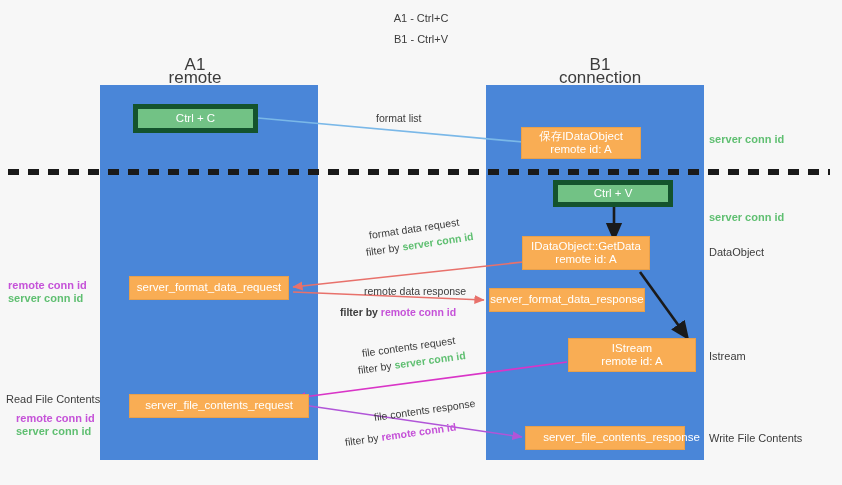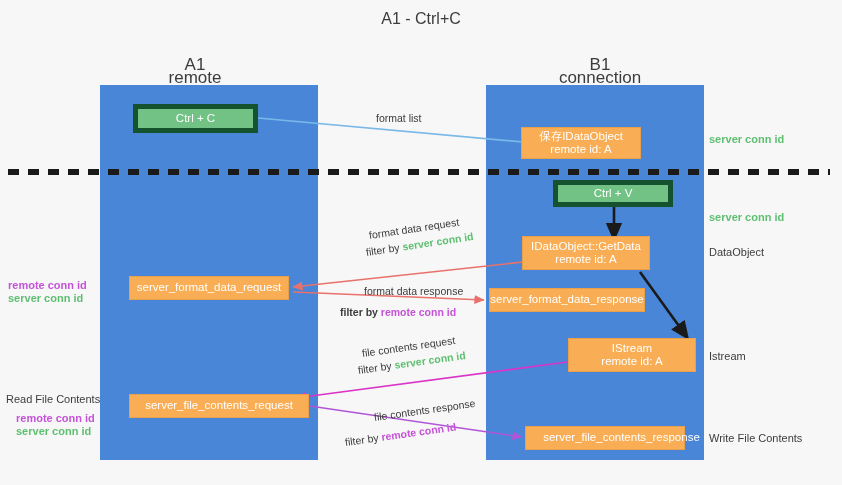--- a/index.html
+++ b/index.html
@@ -11,21 +11,21 @@
     overflow:hidden;
   }
   #canvas{position:absolute;left:0;top:0;width:842px;height:485px;}
   svg#wires{position:absolute;left:0;top:0;width:842px;height:485px;pointer-events:none;}
 
   .lane{position:absolute;background:#4a86d8;}
   .lane-head{position:absolute;text-align:center;color:#3c3c3c;font-size:17px;line-height:13px;}
 
   .title{
     position:absolute;left:0;top:8px;width:842px;text-align:center;
-    color:#3c3c3c;font-size:16px;line-height:21px;
+    color:#3c3c3c;font-size:11px;line-height:21px;
   }
 
   .box{
     position:absolute;box-sizing:border-box;
     display:flex;flex-direction:column;align-items:center;justify-content:center;
     color:#ffffff;font-size:11.5px;line-height:13.5px;text-align:center;
   }
   .box.orange{background:#f9ad54;border:1px solid #e8a04b;}
   .box.green{background:#72c285;border:5px solid #14532d;}
 
@@ -38,20 +38,21 @@
   .dark{color:#3c3c3c;}
   .bold{font-weight:bold;}
 </style>
 </head>
 <body>
 
 <div id="canvas">
 
   <div class="title">
     <div>A1 - Ctrl+C</div>
+    <div>B1 - Ctrl+V</div>
   </div>
 
   <div class="lane-head" style="left:120px;top:58px;width:150px;">
     <div>A1</div>
     <div>remote</div>
   </div>
   <div class="lane-head" style="left:525px;top:58px;width:150px;">
     <div>B1</div>
     <div>connection</div>
   </div>
@@ -134,21 +135,21 @@
     <span>server_file_contents_response</span>
   </div>
 
   <div class="lbl" style="left:376px;top:111px;">format list</div>
 
   <div class="lbl rot-a" style="left:369px;top:228px;">format data request</div>
   <div class="lbl rot-a" style="left:366px;top:245px;">
     <span>filter by </span><span class="green-t">server conn id</span>
   </div>
 
-  <div class="lbl" style="left:364px;top:284px;">format data response</div>
+  <div class="lbl" style="left:364px;top:284px;">remote data response</div>
   <div class="lbl" style="left:340px;top:305px;">
     <span class="bold">filter by </span><span class="purple-t">remote conn id</span>
   </div>
 
   <div class="lbl rot-b" style="left:362px;top:346px;">file contents request</div>
   <div class="lbl rot-b" style="left:358px;top:363px;">
     <span>filter by </span><span class="green-t">server conn id</span>
   </div>
 
   <div class="lbl rot-b" style="left:374px;top:410px;">file contents response</div>

